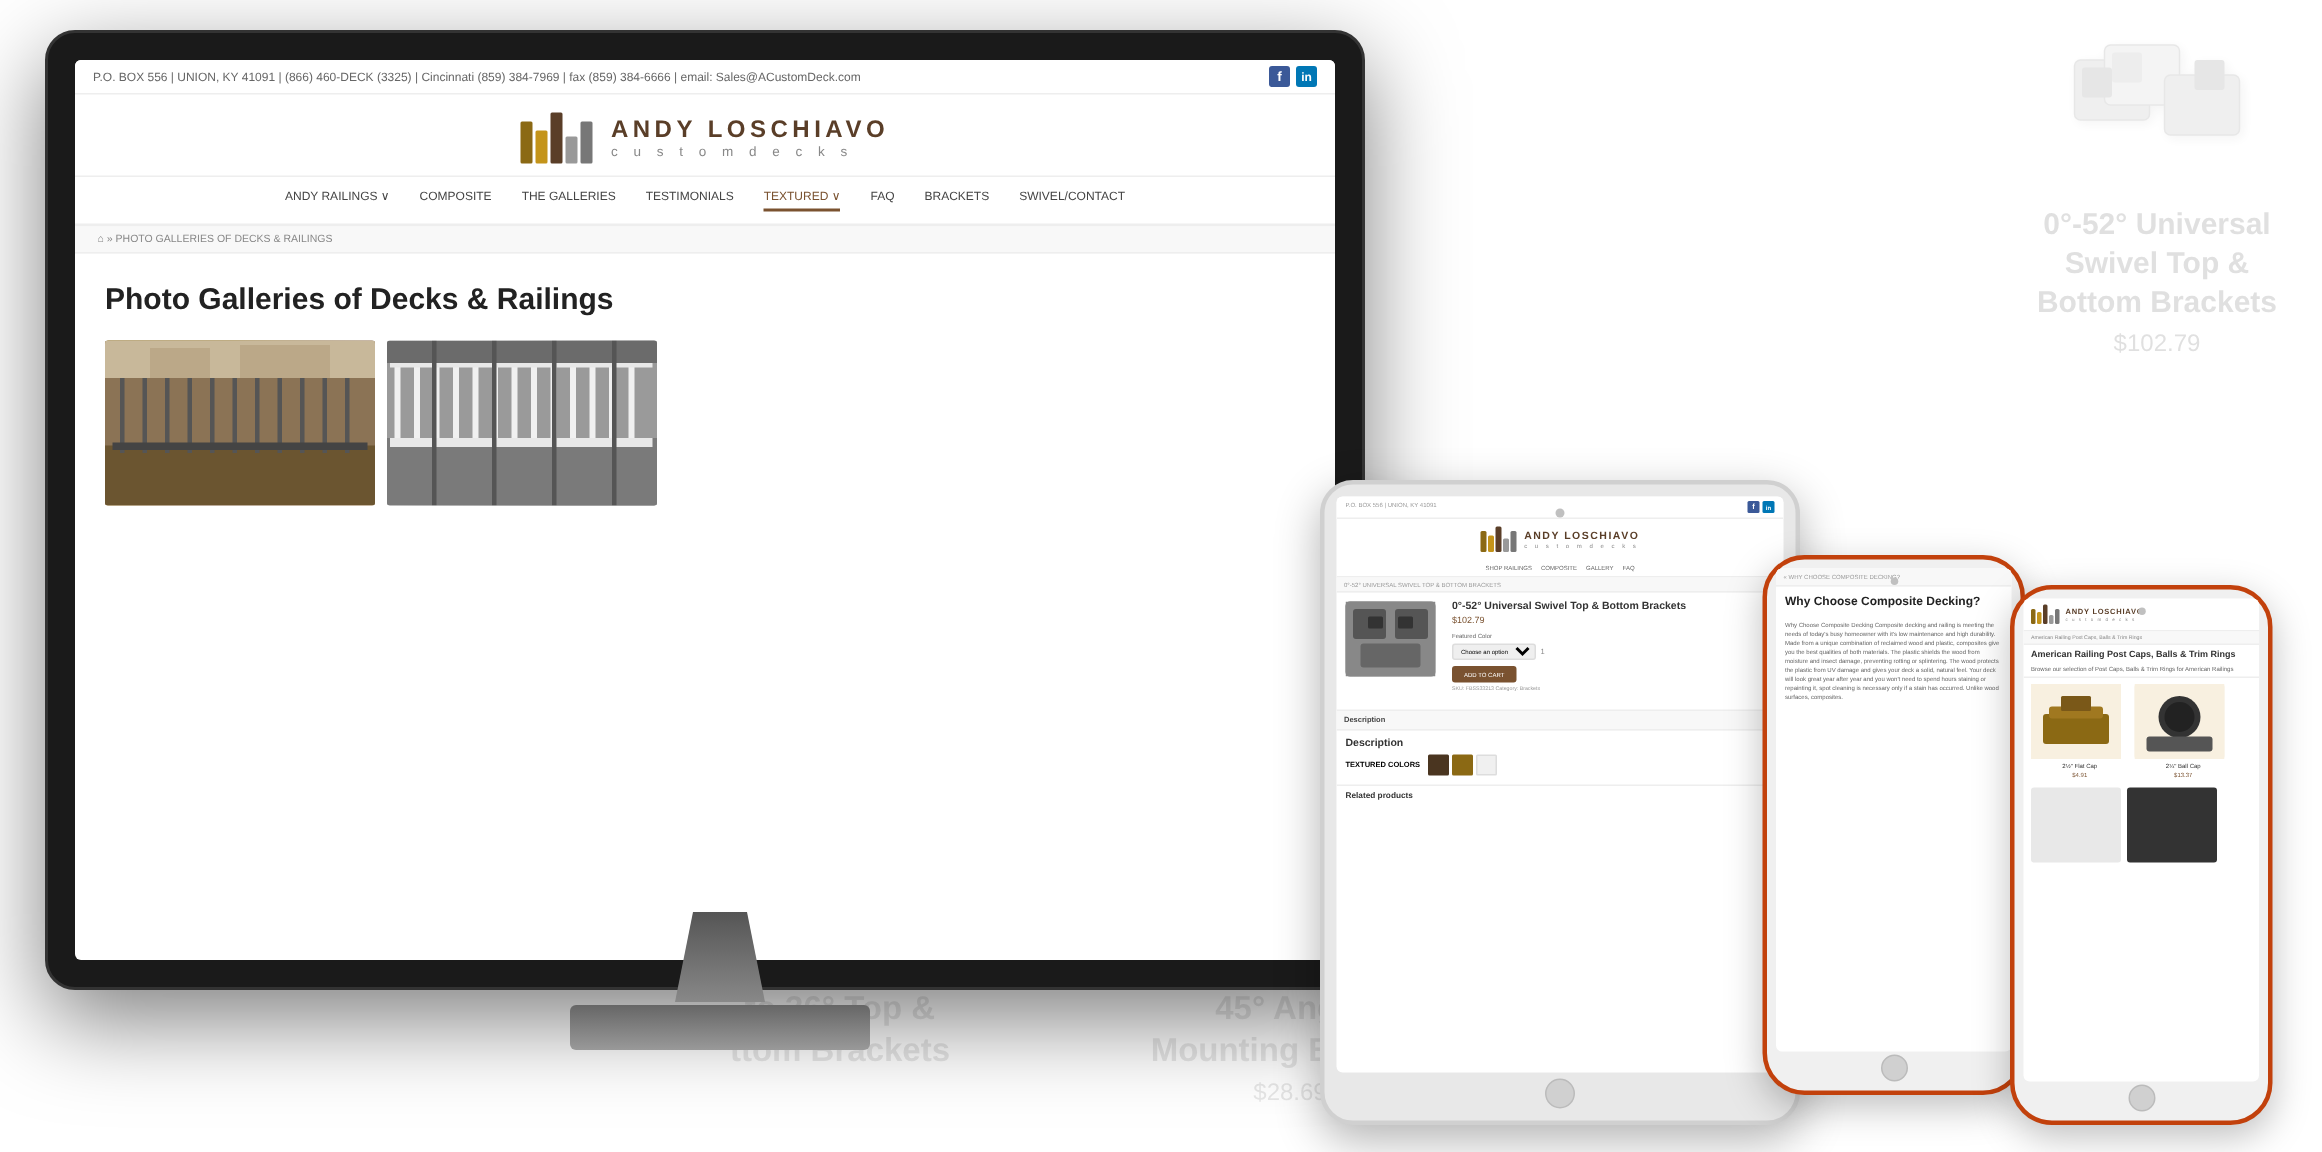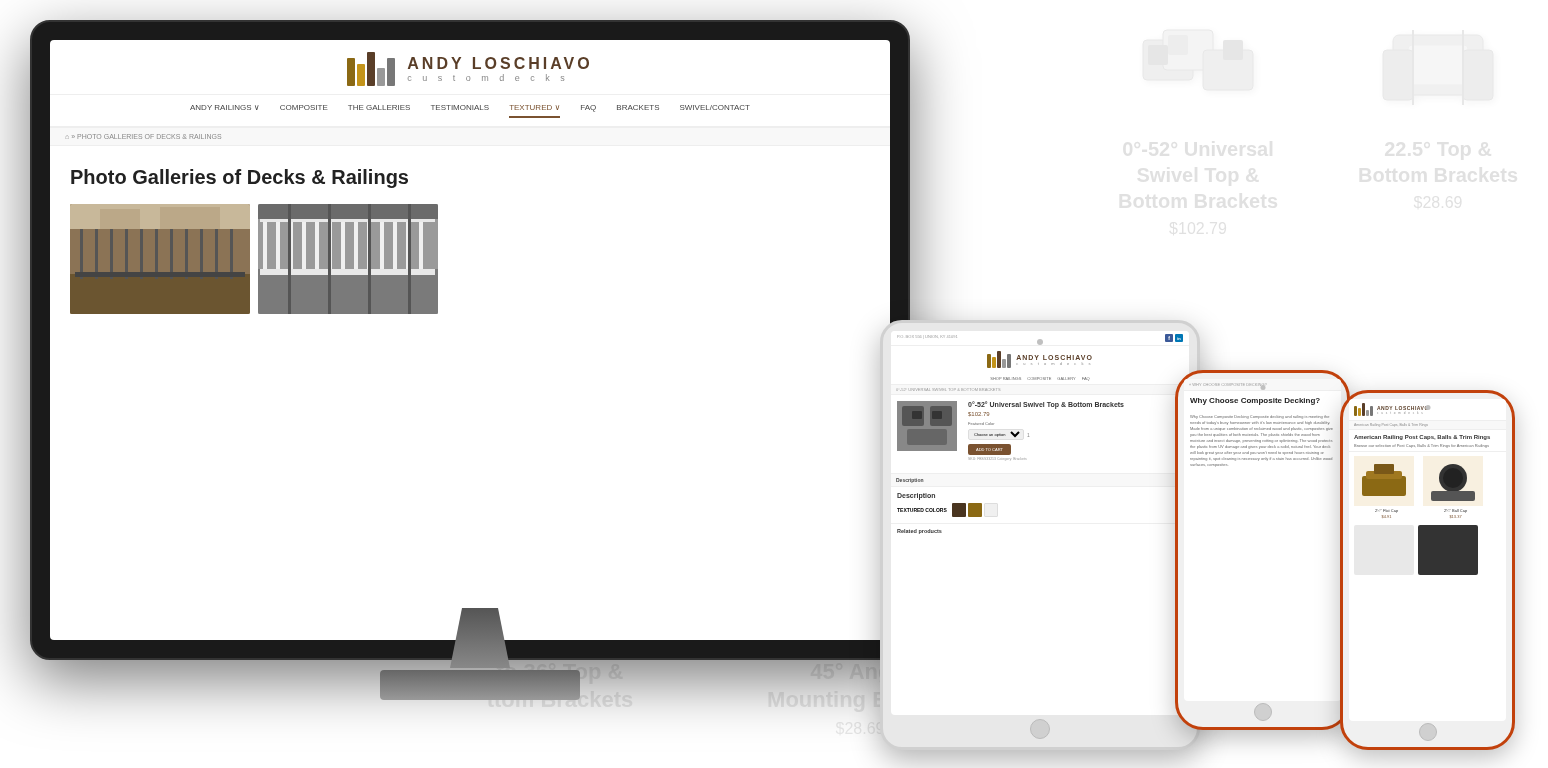--- a/index.html
+++ b/index.html
@@ -588,50 +588,43 @@
         <rect x="30" y="10" width="50" height="40" rx="4" fill="#e8e8e8" stroke="#ccc" stroke-width="1"></rect>
         <rect x="15" y="25" width="20" height="20" rx="2" fill="#c8c8c8"></rect>
         <rect x="35" y="15" width="20" height="20" rx="2" fill="#d8d8d8"></rect>
         <rect x="70" y="30" width="50" height="40" rx="4" fill="#ddd" stroke="#ccc" stroke-width="1"></rect>
         <rect x="90" y="20" width="20" height="20" rx="2" fill="#c8c8c8"></rect>
       </svg>
     </div>
     <div class="bg-item-title">0°-52° Universal Swivel Top &amp; Bottom Brackets</div>
     <div class="bg-item-price">$102.79</div>
   </div>
-  <div class="bg-item">
-    <div class="bg-item-shape">
-      <svg width="130" height="100" viewBox="0 0 130 100" class="bracket-svg">
-        <rect x="20" y="15" width="90" height="60" rx="6" fill="#e0e0e0" stroke="#ccc" stroke-width="1"></rect>
-        <rect x="35" y="25" width="60" height="40" rx="4" fill="#ececec" stroke="#ddd" stroke-width="1"></rect>
-        <rect x="10" y="30" width="30" height="50" rx="4" fill="#d8d8d8" stroke="#ccc" stroke-width="1"></rect>
-        <rect x="90" y="30" width="30" height="50" rx="4" fill="#d8d8d8" stroke="#ccc" stroke-width="1"></rect>
-        <line x1="40" y1="10" x2="40" y2="85" stroke="#ccc" stroke-width="2"></line>
-        <line x1="90" y1="10" x2="90" y2="85" stroke="#ccc" stroke-width="2"></line>
-      </svg>
-    </div>
-    <div class="bg-item-title">22.5° Top &amp; Bottom Brackets</div>
-    <div class="bg-item-price">$28.69</div>
-  </div>
 </div>
 
 <div class="bg-bottom-section">
   <div class="bg-bottom-item">
     <div class="bg-bottom-title">to 36° Top &amp;<br>ttom Brackets</div>
   </div>
   <div class="bg-bottom-item">
     <div class="bg-bottom-title">45° Angle Mounting Bracket</div>
     <div class="bg-bottom-price">$28.69</div>
   </div>
 </div>
 
 <div class="monitor-container">
   <div class="monitor-frame">
     <div class="monitor-screen">
 
+      <div class="website-header-bar">
+        <span>P.O. BOX 556 | UNION, KY 41091 | (866) 460-DECK (3325) | Cincinnati (859) 384-7969 | fax (859) 384-6666 | email: Sales@ACustomDeck.com</span>
+        <div style="display:flex;gap:4px;">
+          <span style="width:14px;height:14px;background:#3b5998;border-radius:2px;display:flex;align-items:center;justify-content:center;color:#fff;font-size:9px;font-weight:bold;">f</span>
+          <span style="width:14px;height:14px;background:#0077b5;border-radius:2px;display:flex;align-items:center;justify-content:center;color:#fff;font-size:8px;font-weight:bold;">in</span>
+        </div>
+      </div>
 
       <div class="website-logo-area">
         <div class="logo-bars">
           <div class="logo-bar" style="height:28px;background:#8B6914;"></div>
           <div class="logo-bar" style="height:22px;background:#C4941A;"></div>
           <div class="logo-bar" style="height:34px;background:#5a3e28;"></div>
           <div class="logo-bar" style="height:18px;background:#999;"></div>
           <div class="logo-bar" style="height:28px;background:#777;"></div>
         </div>
         <div class="logo-text-area">

